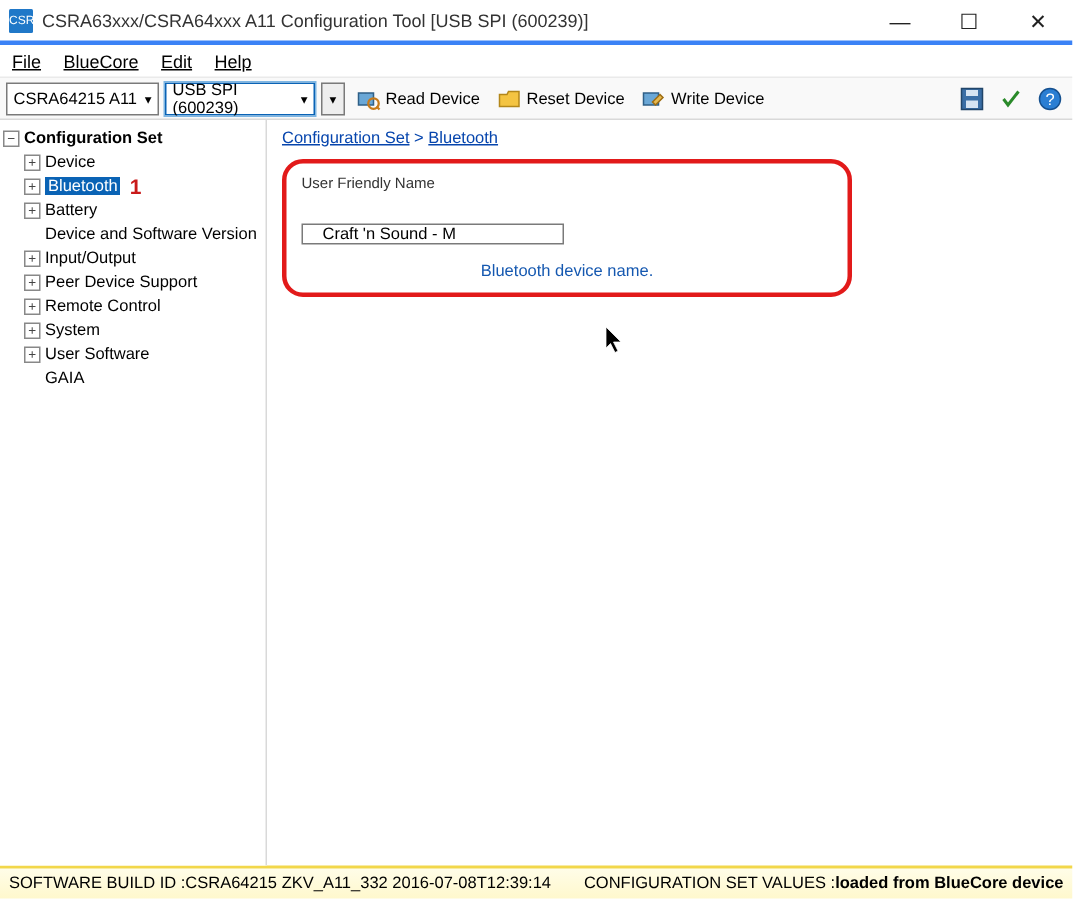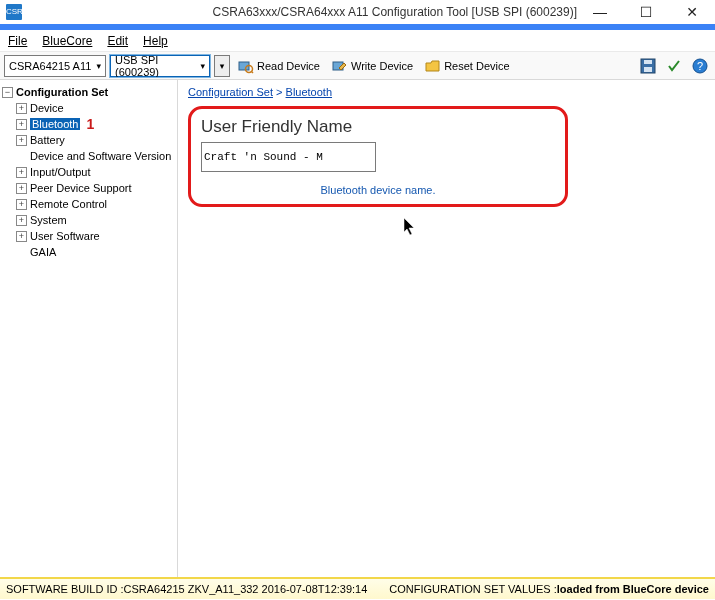--- a/index.html
+++ b/index.html
@@ -1,19 +1,19 @@
 <!DOCTYPE html>
 <html><head>
 <meta charset="utf-8">
 <style>
   * { box-sizing: border-box; }
   html, body { margin:0; padding:0; width:715px; height:600px; font-family:"Segoe UI",Tahoma,sans-serif; font-size:11px; background:#fff; color:#000; overflow:hidden; }
-  .titlebar { height:30px; background:#fff; border-bottom:6px solid #3b82f6; display:flex; align-items:center; padding:0 0 0 6px; }
+  .titlebar { height:30px; background:#fff; border-bottom:3px solid #3b82f6; display:flex; align-items:center; padding:0 0 0 6px; }
   .app-icon { width:16px; height:16px; background:#2078c8; color:#fff; font-size:8px; line-height:16px; text-align:center; margin-right:6px; border-radius:1px; }
-  .title { flex:1; font-size:12px; color:#333;text-align:right; }
+  .title { flex:1; font-size:12px; color:#333; }
   .winbtns { display:flex; height:100%; }
   .winbtn { width:46px; display:flex; align-items:center; justify-content:center; font-size:14px; color:#222; }
   .winbtn:last-child { font-size:14px; }
   .menubar { height:22px; display:flex; align-items:center; padding:0 8px; gap:15px; border-bottom:1px solid #eaeaea;}
   .menuitem { font-size:12px; cursor:default; }
   .menuitem .ul { text-decoration:underline; }
   .toolbar { height:28px; display:flex; align-items:center; padding:2px 4px; gap:4px; border-bottom:1px solid #d9d9d9; background:#f9f9f9;}
   .combo { height:22px; border:1px solid #7a7a7a; background:#fff; display:flex; align-items:center; padding:0 2px 0 4px; font-size:11px; }
   .combo .arrow { margin-left:auto; padding:0 2px; font-size:9px; }
   .combo.blue { border:1px solid #0a63b5; outline:1px solid #7fb6e2; }
@@ -29,22 +29,22 @@
   .exp.empty { border:none; }
   .node.level0 { padding-left:0;}
   .node.level1 { padding-left:14px;}
   .root-label { font-weight:bold; }
   .sel { background:#0a63b5; color:#fff; padding:0 2px;}
   .annot { color:#c91a1a; font-weight:bold; font-size:14px; margin-left:6px;}
   .content { flex:1; padding:6px 10px; position:relative; }
   .breadcrumb { font-size:11px; color:#0645ad; margin-bottom:8px;}
   .breadcrumb a { color:#0645ad; text-decoration:underline; cursor:pointer;}
   .panel { border:3px solid #e21a1a; border-radius:14px; padding:8px 10px 8px 10px; width:380px; }
-  .panel-label { font-size:17px; color:#333; margin-bottom:5px;}
-  .panel input[type=text] { width:175px; height:30px; border:1px solid #7a7a7a; font-size:11px; padding:0 2px;font-family:Liberation Mono, monospace; }
+  .panel-label { font-size:10px; color:#333; margin-bottom:21px;}
+  .panel input[type=text] { width:175px; height:14px; border:1px solid #7a7a7a; font-size:11px; padding:0 13px; }
   .hint { color:#1558b0; font-size:11px; text-align:center; margin-top:12px; }
   .cursor { position:absolute; left:226px; top:138px; font-size:14px; color:#000; }
   .statusbar { height:22px; border-top:2px solid #f2d74a; background:linear-gradient(#fffde8,#fff8cd); display:flex; align-items:center; font-size:11px; padding:10px 6px; overflow:hidden; white-space:nowrap;}
   .statusbar .k { font-weight:normal; }
   .statusbar .gap { width:38px; display:inline-block;}
   .statusbar .b { font-weight:bold; }
 </style>
 </head>
 <body>
 
@@ -78,30 +78,30 @@
   <div class="tbtn">
     <svg width="16" height="16">
         <rect x="1" y="4" width="10" height="8" fill="#6aa7d6" stroke="#2f5f87"></rect>
         <circle cx="11" cy="11" r="3.5" fill="none" stroke="#c77a1a" stroke-width="1.5"></circle>
         <line x1="13" y1="13" x2="15" y2="15" stroke="#c77a1a" stroke-width="1.5"></line>
       </svg>
     <span>Read Device</span>
   </div>
   <div class="tbtn">
     <svg width="16" height="16">
+        <path d="M1 5h5l1-2h7v10H1z" fill="#f4c442" stroke="#b3871a"></path>
+      </svg>
+    <span>Reset Device</span>
+  </div>
+  <div class="tbtn">
+    <svg width="16" height="16">
         <rect x="1" y="4" width="10" height="8" fill="#6aa7d6" stroke="#2f5f87"></rect>
         <path d="M9 12 L14 7 L12 5 L7 10 Z" fill="#e7b94e" stroke="#9c6b12"></path>
       </svg>
     <span>Write Device</span>
-  </div>
-  <div class="tbtn">
-    <svg width="16" height="16">
-        <path d="M1 5h5l1-2h7v10H1z" fill="#f4c442" stroke="#b3871a"></path>
-      </svg>
-    <span>Reset Device</span>
   </div>
   <div class="toolbar-spacer"></div>
   <div class="tbtn-icon">
     <svg width="16" height="16">
         <rect x="1" y="1" width="14" height="14" fill="#3a6ea5" stroke="#214569"></rect>
         <rect x="4" y="2" width="8" height="4" fill="#d6e4f2"></rect>
         <rect x="4" y="9" width="8" height="5" fill="#d6e4f2"></rect>
       </svg>
   </div>
   <div class="tbtn-icon">

